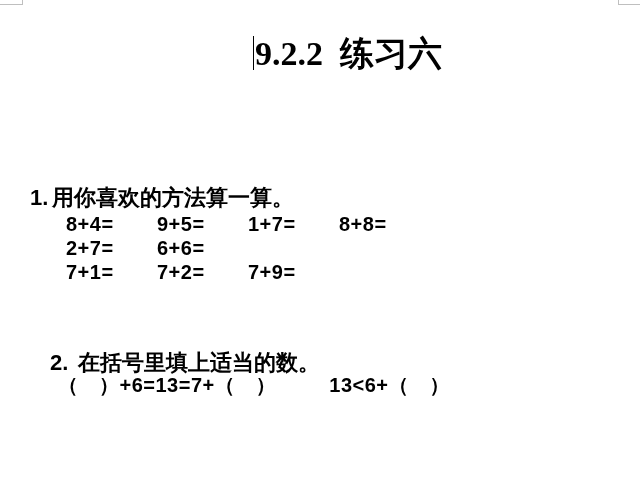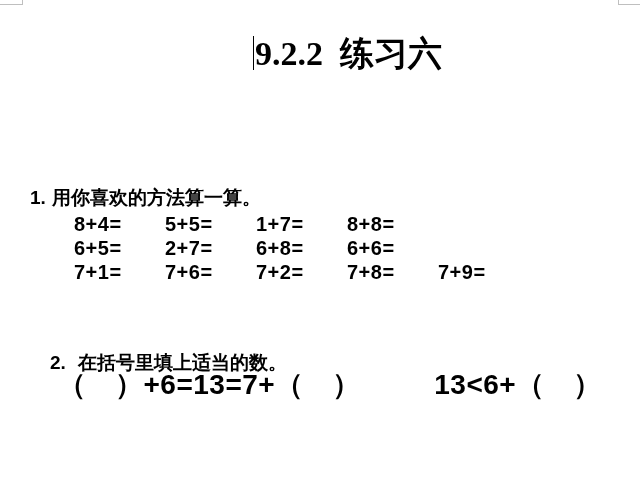--- a/index.html
+++ b/index.html
@@ -25,35 +25,35 @@
     position:absolute; left:253px; top:34px;
     font-family:"Liberation Serif","DejaVu Serif",serif;
     font-weight:bold; font-size:34px; line-height:40px;
     white-space:pre;
   }
   .caret {
     display:inline-block; width:1px; height:34px;
     background:var(--ink); vertical-align:-5px; margin-right:1px;
   }
 
-  .ex { position:absolute; font-size:19px; line-height:24px; white-space:pre; }
+  .ex { position:absolute; font-size:22px; line-height:24px; white-space:pre; }
   .num { display:inline-block; }
 
   .ex1-header { left:30px; top:186px; }
   .ex1-header .num { width:22px; }
 
   .grid { position:absolute; left:66px; top:212px;
-          font-size:20px; letter-spacing:0.5px;margin-left:8px; }
+          font-size:20px; letter-spacing:0.5px; }
   .row  { display:flex; height:24px; line-height:24px; }
   .cell { width:91px; }
 
   .ex2-header { left:18px; top:351px;margin-left:32px; }
   .ex2-header .num { width:28px; }
   .ex2-line { position:absolute; left:58px; top:373px;
-              font-size:28px; line-height:24px; letter-spacing:0.5px;
+              font-size:20px; line-height:24px; letter-spacing:0.5px;
               white-space:pre; }
 
   .ex3-line { left:20px; top:456px; white-space:pre; }
   .ex3-line .num { width:28px; }
 </style>
 </head>
 <body>
 
 <div class="page">
 
@@ -62,35 +62,31 @@
   <div class="mark m-tr-h"></div>
   <div class="mark m-tr-v"></div>
 
   <div class="title"><span class="caret"></span><span>9.2.2  练习六</span></div>
 
   <div class="ex ex1-header"><span class="num">1.</span><span>用你喜欢的方法算一算。</span></div>
 
   <div class="grid">
     <div class="row">
       <span class="cell">8+4=</span>
-      <span class="cell">5+5=</span>
+      <span class="cell">9+5=</span>
       <span class="cell">1+7=</span>
       <span class="cell">8+8=</span>
     </div>
     <div class="row">
-      <span class="cell">6+5=</span>
       <span class="cell">2+7=</span>
-      <span class="cell">6+8=</span>
       <span class="cell">6+6=</span>
     </div>
     <div class="row">
       <span class="cell">7+1=</span>
-      <span class="cell">7+6=</span>
       <span class="cell">7+2=</span>
-      <span class="cell">7+8=</span>
       <span class="cell">7+9=</span>
     </div>
   </div>
 
   <div class="ex ex2-header"><span class="num">2.</span><span>在括号里填上适当的数。</span></div>
 
   <div class="ex2-line">（　）+6=13=7+（　）　　  13&lt;6+（　）</div>
 
 
 </div>

